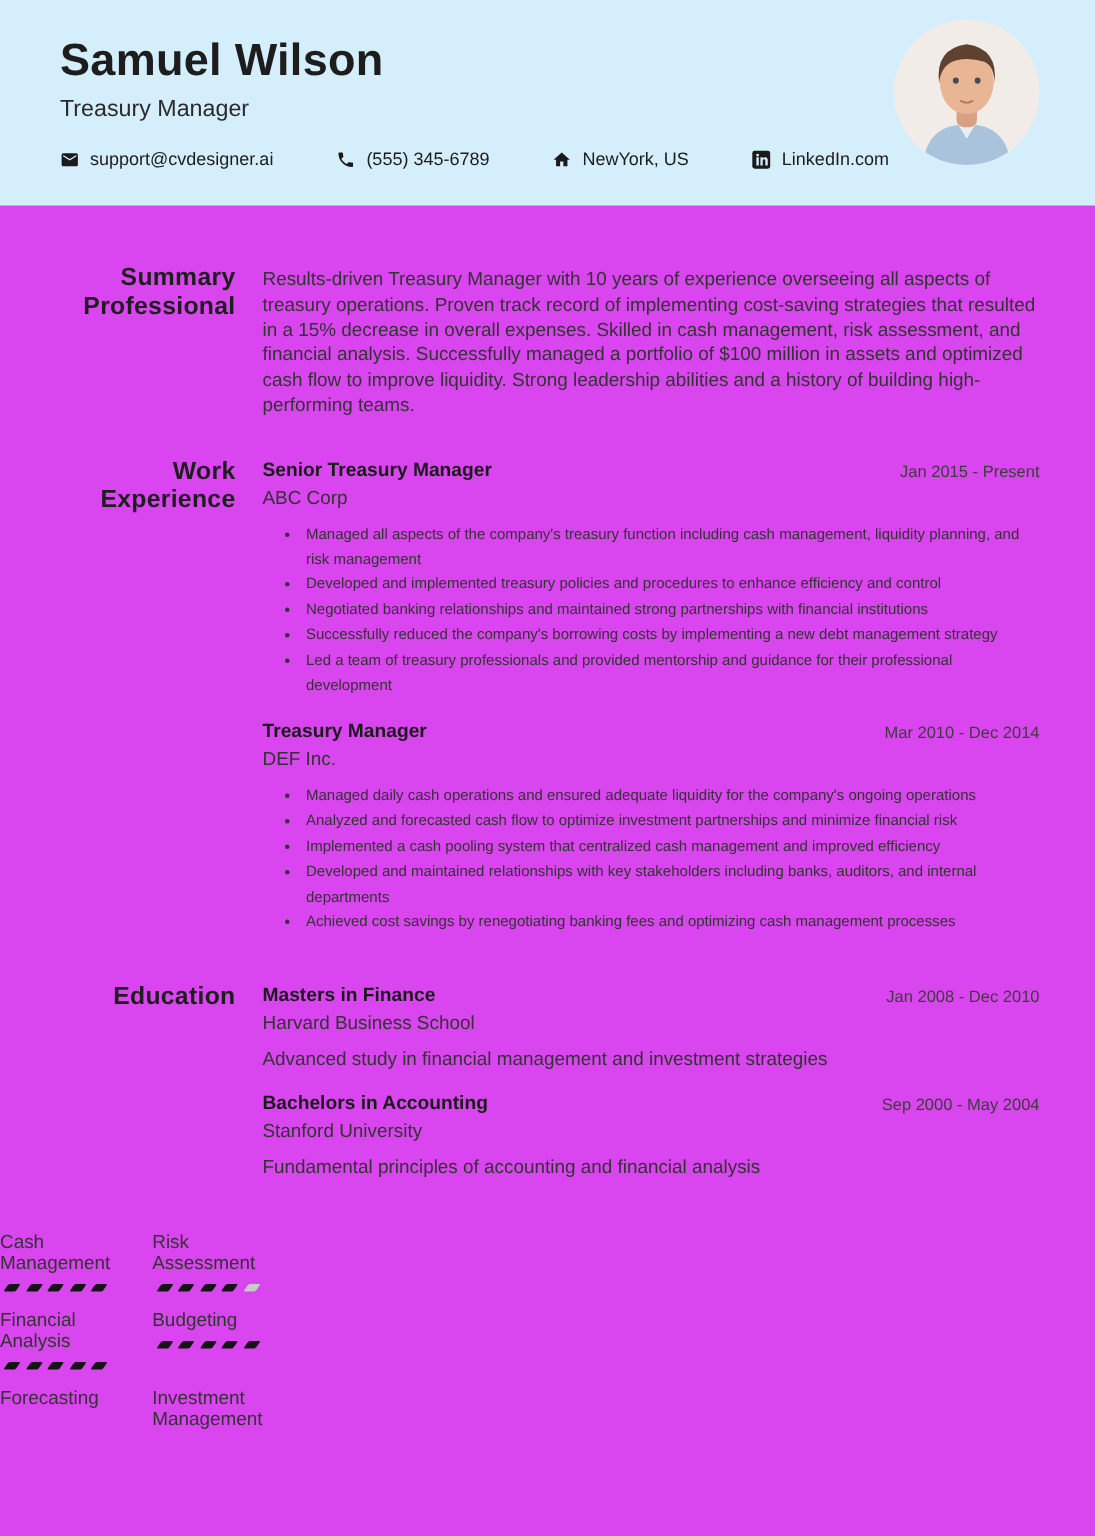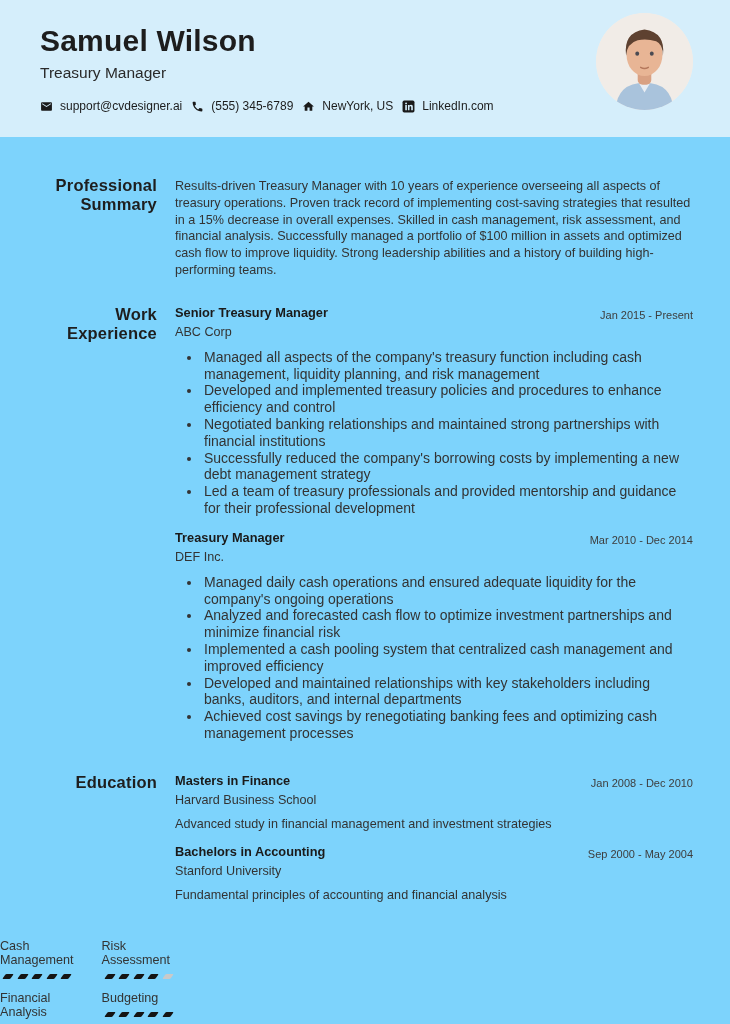--- a/index.html
+++ b/index.html
@@ -6,21 +6,21 @@
   html, body { width: 730px; background: #ffffff; }
   body {
     font-family: "Liberation Sans", sans-serif;
     color: #333333;
   }
   .page {
     position: relative;
     width: 730px;
     height: 1024px;
     overflow: hidden;
-    background: #7dd3fc;
+    background: #d946ef;
   }
 
   
   .header {
     position: relative;
     height: 137px;
     background: #d5eefb;
     padding: 24px 40px 0 40px;
   }
   .name {
@@ -32,21 +32,21 @@
   }
   .job-title-sub {
     margin-top: 7px;
     font-size: 15.5px;
     color: #2a2a2a;
   }
   .contact-row {
     margin-top: 17px;
     display: flex;
     align-items: center;
-    gap: 9px;
+    gap: 42px;
     font-size: 12px;
     color: #1c1c1c;
   }
   .contact-item { display: flex; align-items: center; gap: 7px; white-space: nowrap; }
   .contact-item svg { display: block; }
   .avatar-wrap {
     position: absolute;
     top: 13px;
     right: 37px;
     width: 97px;
@@ -107,21 +107,21 @@
     margin-top: 4px;
     font-size: 12.6px;
     color: #333333;
   }
   ul.bullets {
     margin-top: 10px;
     padding-left: 27px;
     list-style: disc;
   }
   ul.bullets li {
-    font-size: 14px;
+    font-size: 10px;
     line-height: 16.8px;
     color: #333333;
     padding-left: 2px;
   }
 
   
   .edu-item + .edu-item { margin-top: 12px; }
   .edu-desc {
     margin-top: 9px;
     font-size: 12.6px;
@@ -207,22 +207,22 @@
         <ellipse cx="57.5" cy="42" rx="2" ry="2.2" fill="#4a4a52"></ellipse>
         <path d="M46 56 Q50 58.5 54 56" stroke="#b5785c" stroke-width="1.4" fill="none" stroke-linecap="round"></path>
       </svg>
     </div>
   </div>
 
   <div class="content">
 
     <div class="section sec-summary">
       <div class="section-label">
+        <div>Summary</div>
         <div>Professional</div>
-        <div>Summary</div>
       </div>
       <div class="summary-text">Results-driven Treasury Manager with 10 years of experience overseeing all aspects of treasury operations. Proven track record of implementing cost-saving strategies that resulted in a 15% decrease in overall expenses. Skilled in cash management, risk assessment, and financial analysis. Successfully managed a portfolio of $100 million in assets and optimized cash flow to improve liquidity. Strong leadership abilities and a history of building high-performing teams.</div>
     </div>
 
     <div class="section sec-experience">
       <div class="section-label">
         <div>Work</div>
         <div>Experience</div>
       </div>
       <div>

